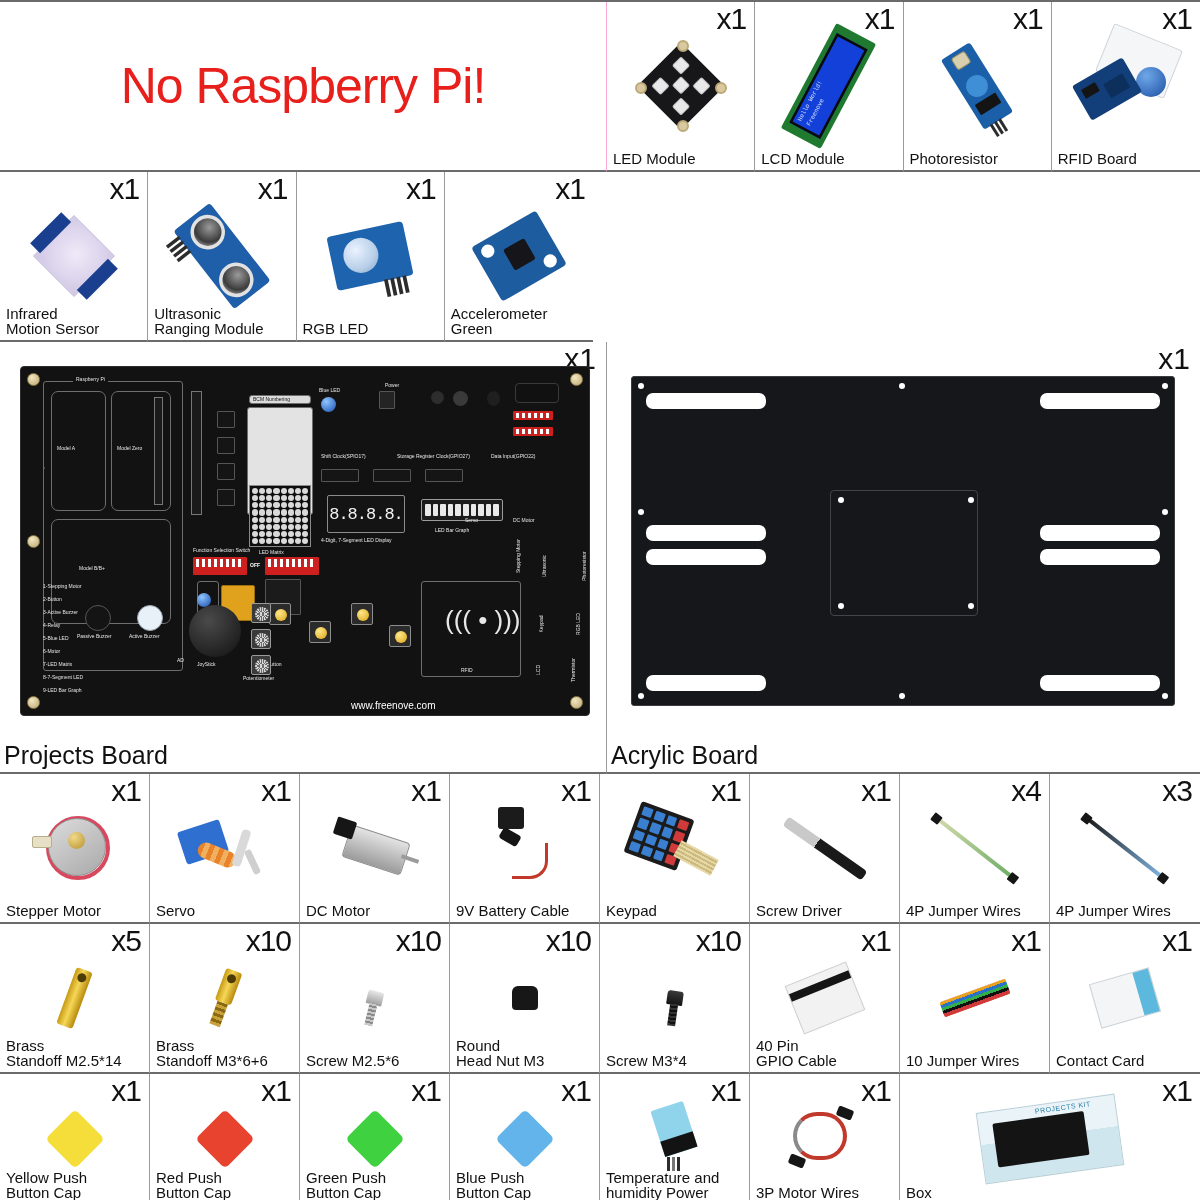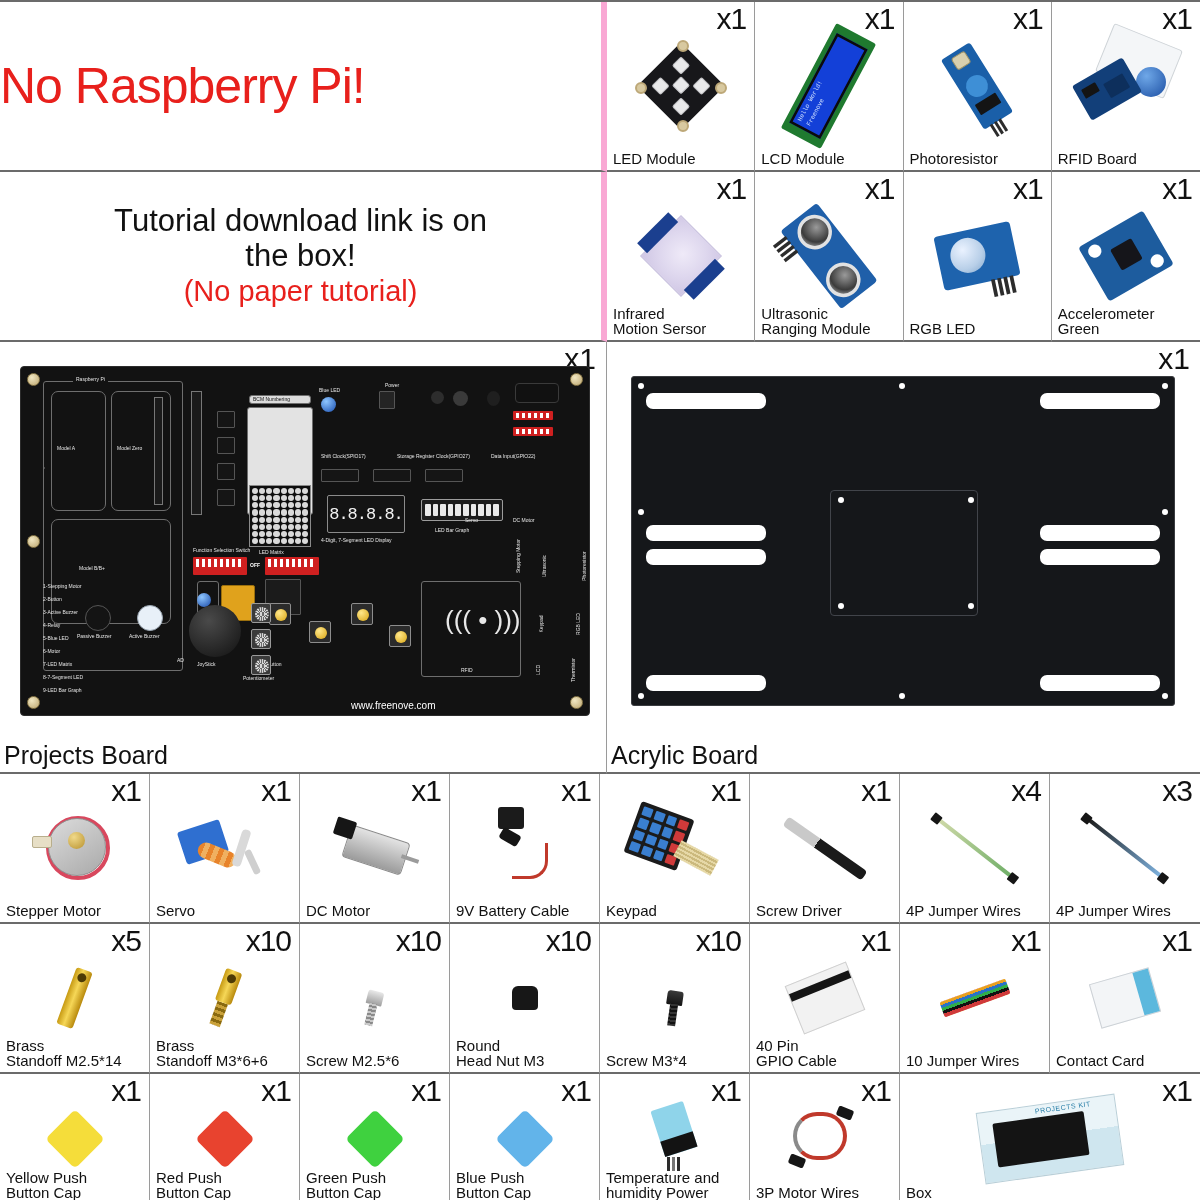--- a/index.html
+++ b/index.html
@@ -16,23 +16,23 @@
   .cell:last-child { border-right:none; }
   .qty { position:absolute; top:2px; right:8px; font-size:30px;
          line-height:1; font-weight:400; letter-spacing:-1px; color:#111; }
   .cap { position:absolute; left:6px; bottom:3px; font-size:15px;
          line-height:1.05; color:#111; white-space:pre-line; }
   .art { position:absolute; inset:0; display:flex; align-items:center;
          justify-content:center; }
 
   
   .top { display:flex; height:170px; }
-  .banner { width:724px; border-right:6px solid #f9a8d4;
+  .banner { width:724px; border-right:1px solid #f9a8d4;
             border-bottom:2px solid #6b6b6b;
-            display:flex; justify-content:center;
+            display:flex; align-items:center; justify-content:center;
             flex-direction:column; }
   .b1 { font-size:50px; color:#e8201c; font-weight:400; letter-spacing:-1px; }
   .b2 { font-size:31px; color:#111; text-align:center; line-height:1.12; }
   .b3 { font-size:29px; color:#e8201c; text-align:center; margin-top:2px; }
   .modrow { display:flex; flex:1; }
   .modrow .cell { width:148.25px; }
 
   
   .boards { display:flex; height:432px; }
   .boardcell { position:relative; border-bottom:2px solid #6b6b6b;
@@ -290,25 +290,20 @@
             </div>
           </div>
         </div>
         <div class="cap">RFID Board</div>
       </div>
 
     </div>
   </div>
 
   <div class="top" style="height:170px">
-    <div class="banner">
-      <div class="b2">Tutorial download link is on</div>
-      <div class="b2">the box!</div>
-      <div class="b3">(No paper tutorial)</div>
-    </div>
     <div class="modrow">
 
       <div class="cell">
         <div class="qty">x1</div>
         <div class="art">
           <div class="pir" style="transform:rotate(45deg);width:58px;height:58px">
             <div class="bar" style="left:-12px;top:6px;width:14px;height:44px;transform:rotate(0deg)"></div>
             <div class="bar" style="right:-12px;bottom:6px;width:14px;height:44px"></div>
           </div>
         </div>

